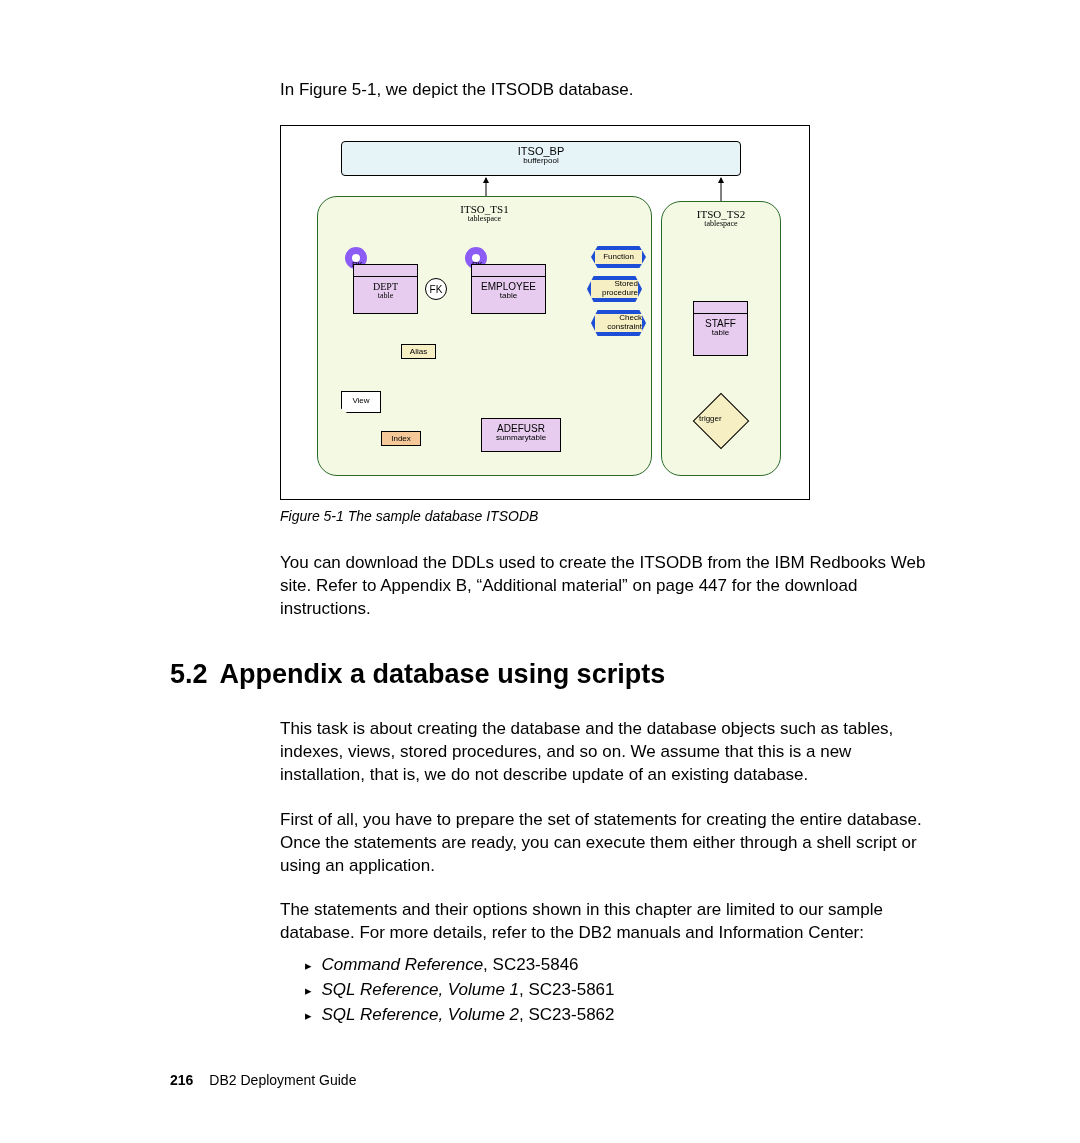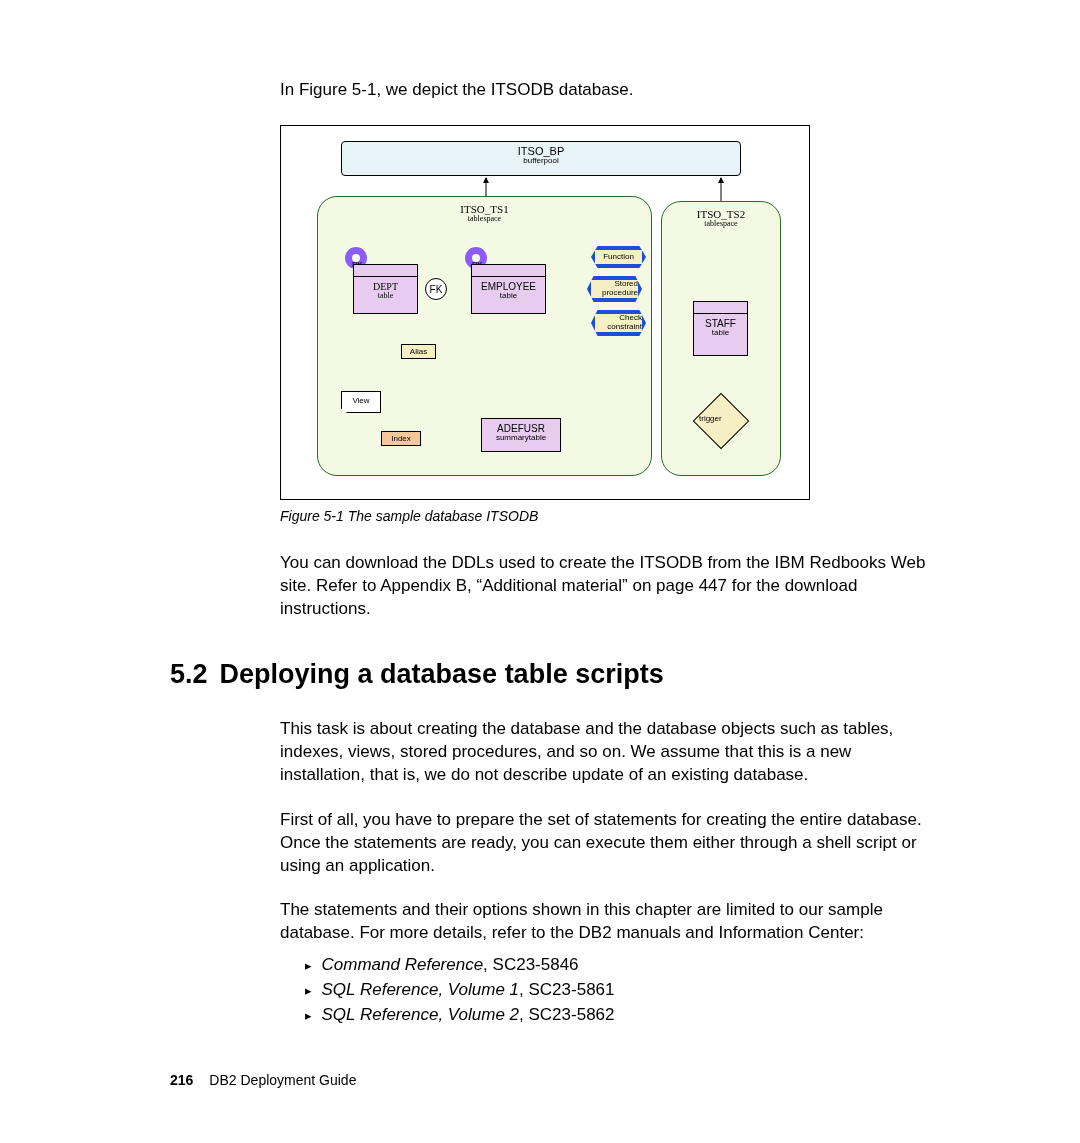--- a/index.html
+++ b/index.html
@@ -233,21 +233,21 @@
 
   <div class="diamond"></div>
   <div class="diamond-label">trigger</div>
 </div>
 
 <p class="caption">Figure 5-1   The sample database ITSODB</p>
 
 <p class="para">You can download the DDLs used to create the ITSODB from the IBM Redbooks Web site. Refer to Appendix B, “Additional material” on page 447 for the download instructions.</p>
 
 <h2 class="section-heading">
-  <span class="sec-num">5.2</span><span>Deploying a database table scripts</span>
+  <span class="sec-num">5.2</span><span>Appendix a database using scripts</span>
 </h2>
 
 <p class="para">This task is about creating the database and the database objects such as tables, indexes, views, stored procedures, and so on. We assume that this is a new installation, that is, we do not describe update of an existing database.</p>
 <p class="para">First of all, you have to prepare the set of statements for creating the entire database. Once the statements are ready, you can execute them either through a shell script or using an application.</p>
 <p class="para" style="margin-bottom:8px">The statements and their options shown in this chapter are limited to our sample database. For more details, refer to the DB2 manuals and Information Center:</p>
 
 <ul class="refs">
   <li><span class="ref-title">Command Reference</span><span>, SC23-5846</span></li>
   <li><span class="ref-title">SQL Reference, Volume 1</span><span>, SC23-5861</span></li>
   <li><span class="ref-title">SQL Reference, Volume 2</span><span>, SC23-5862</span></li>

